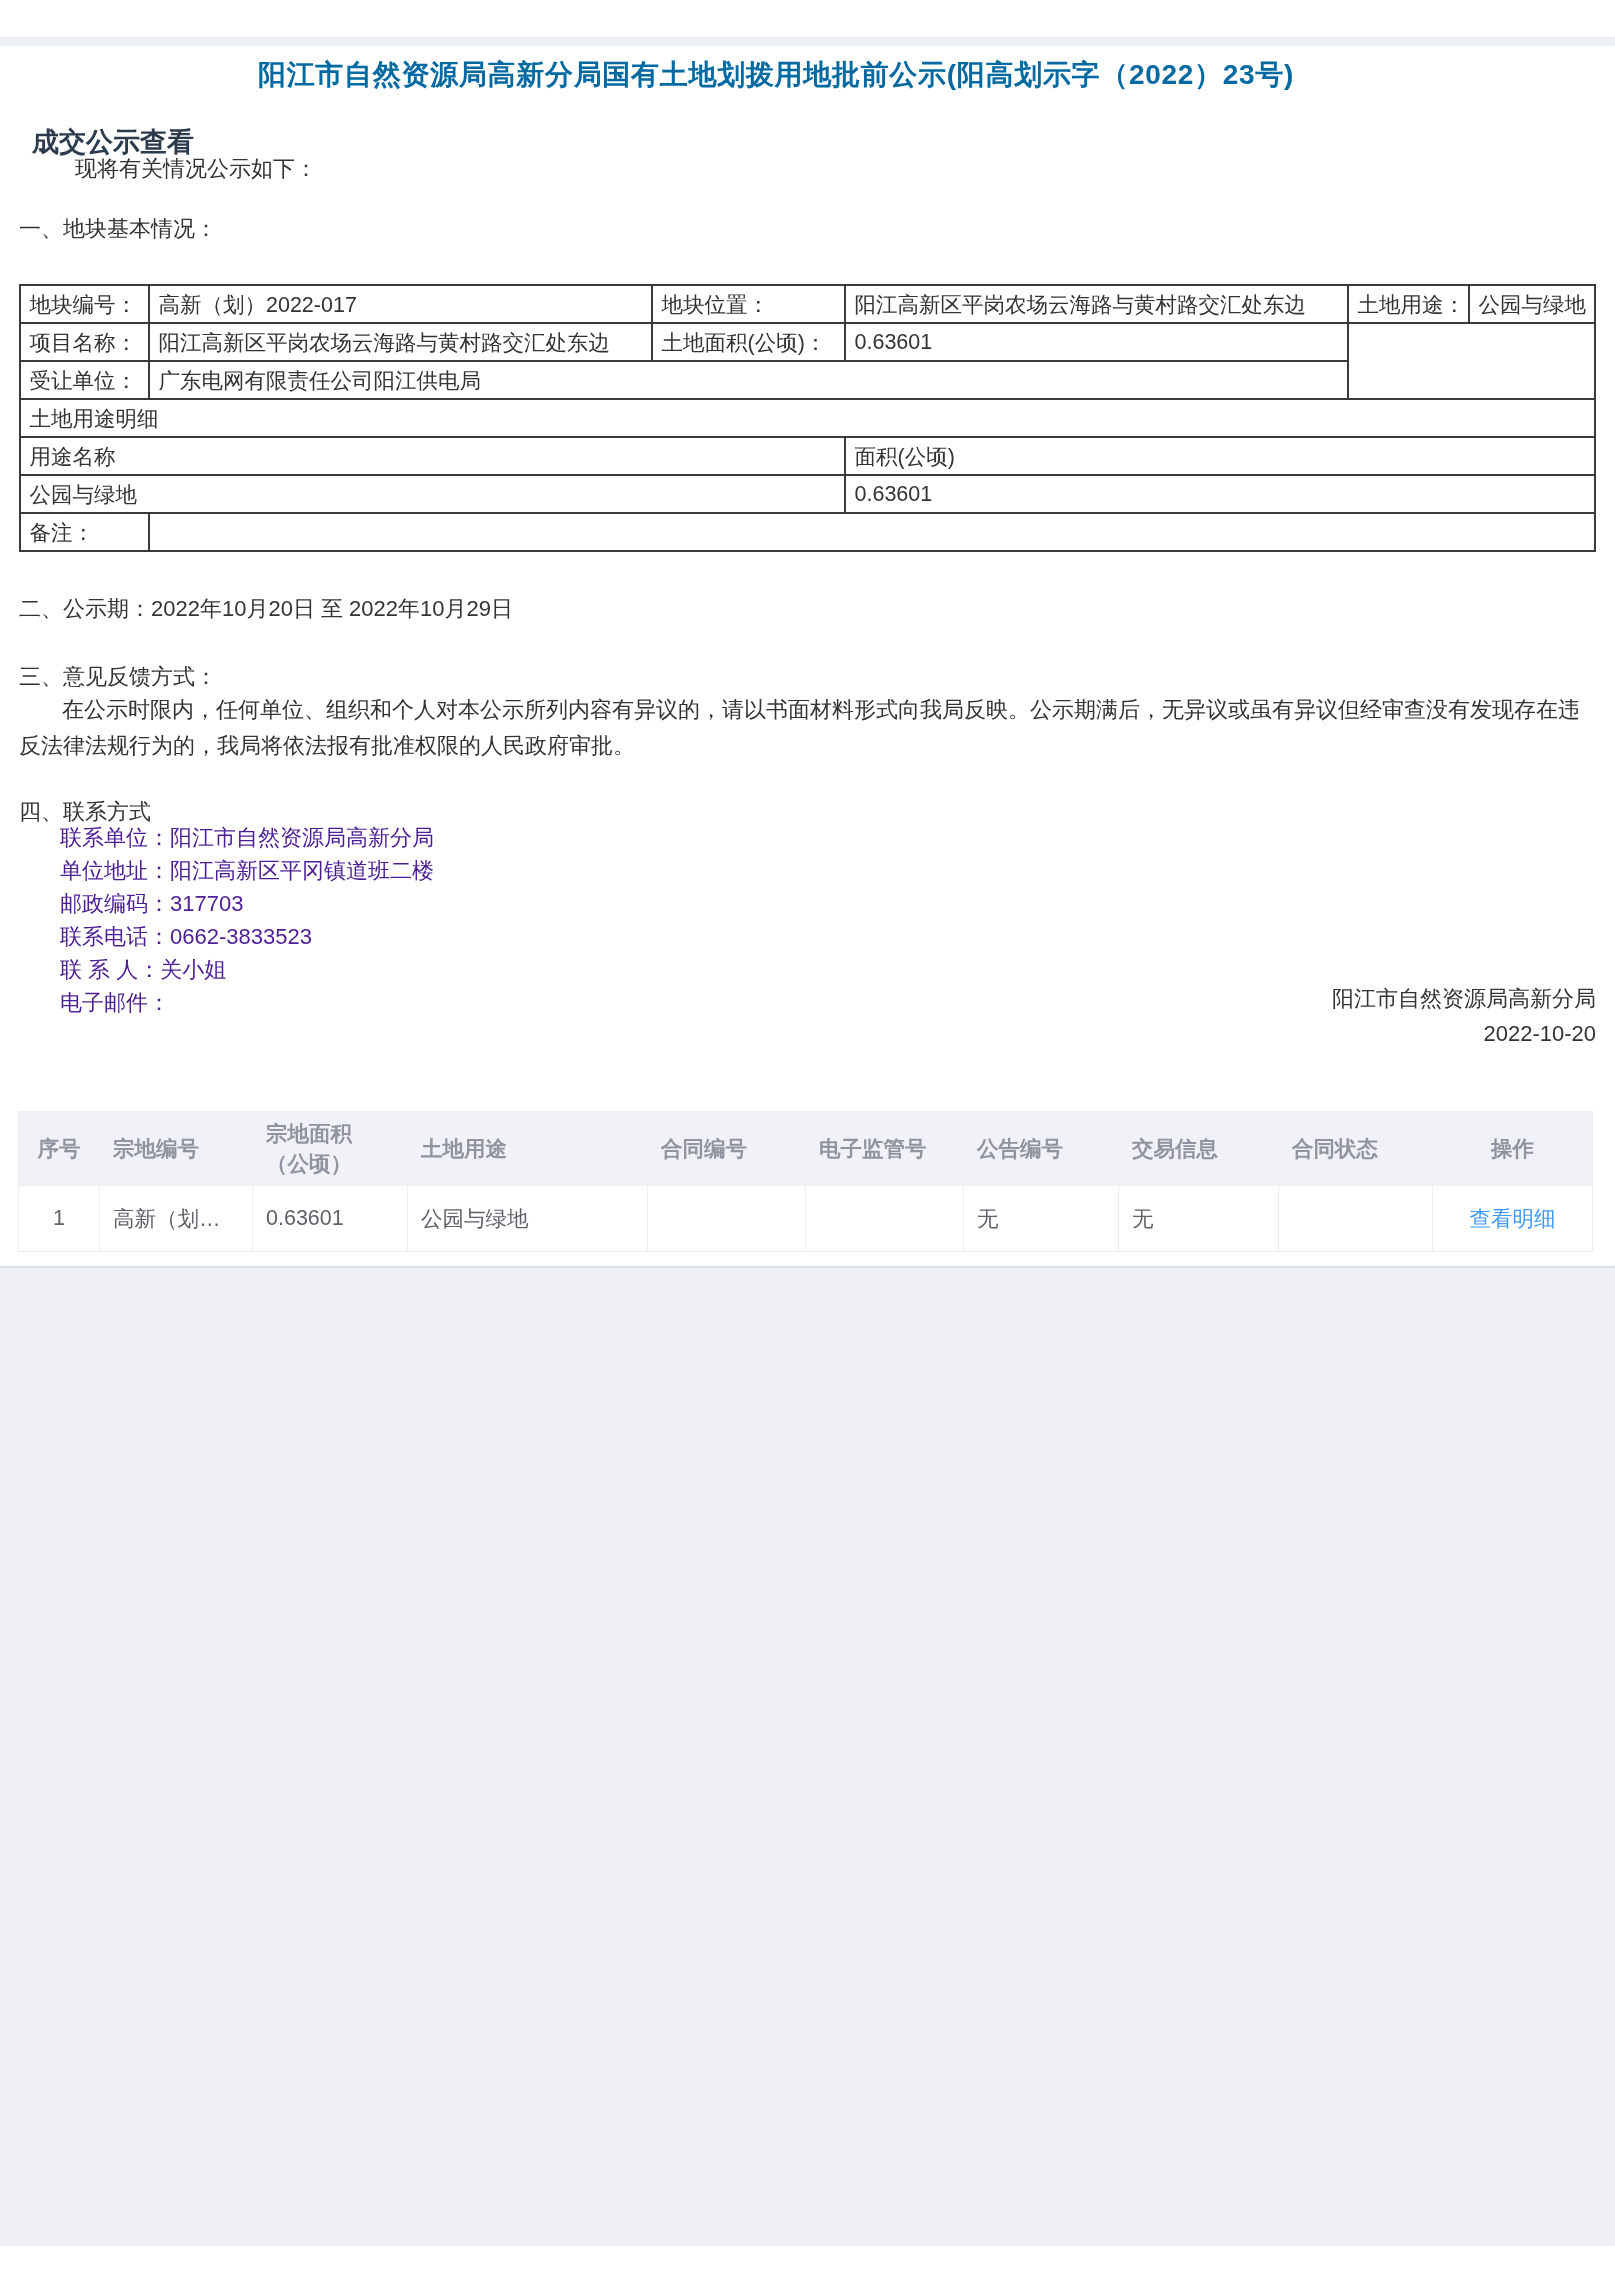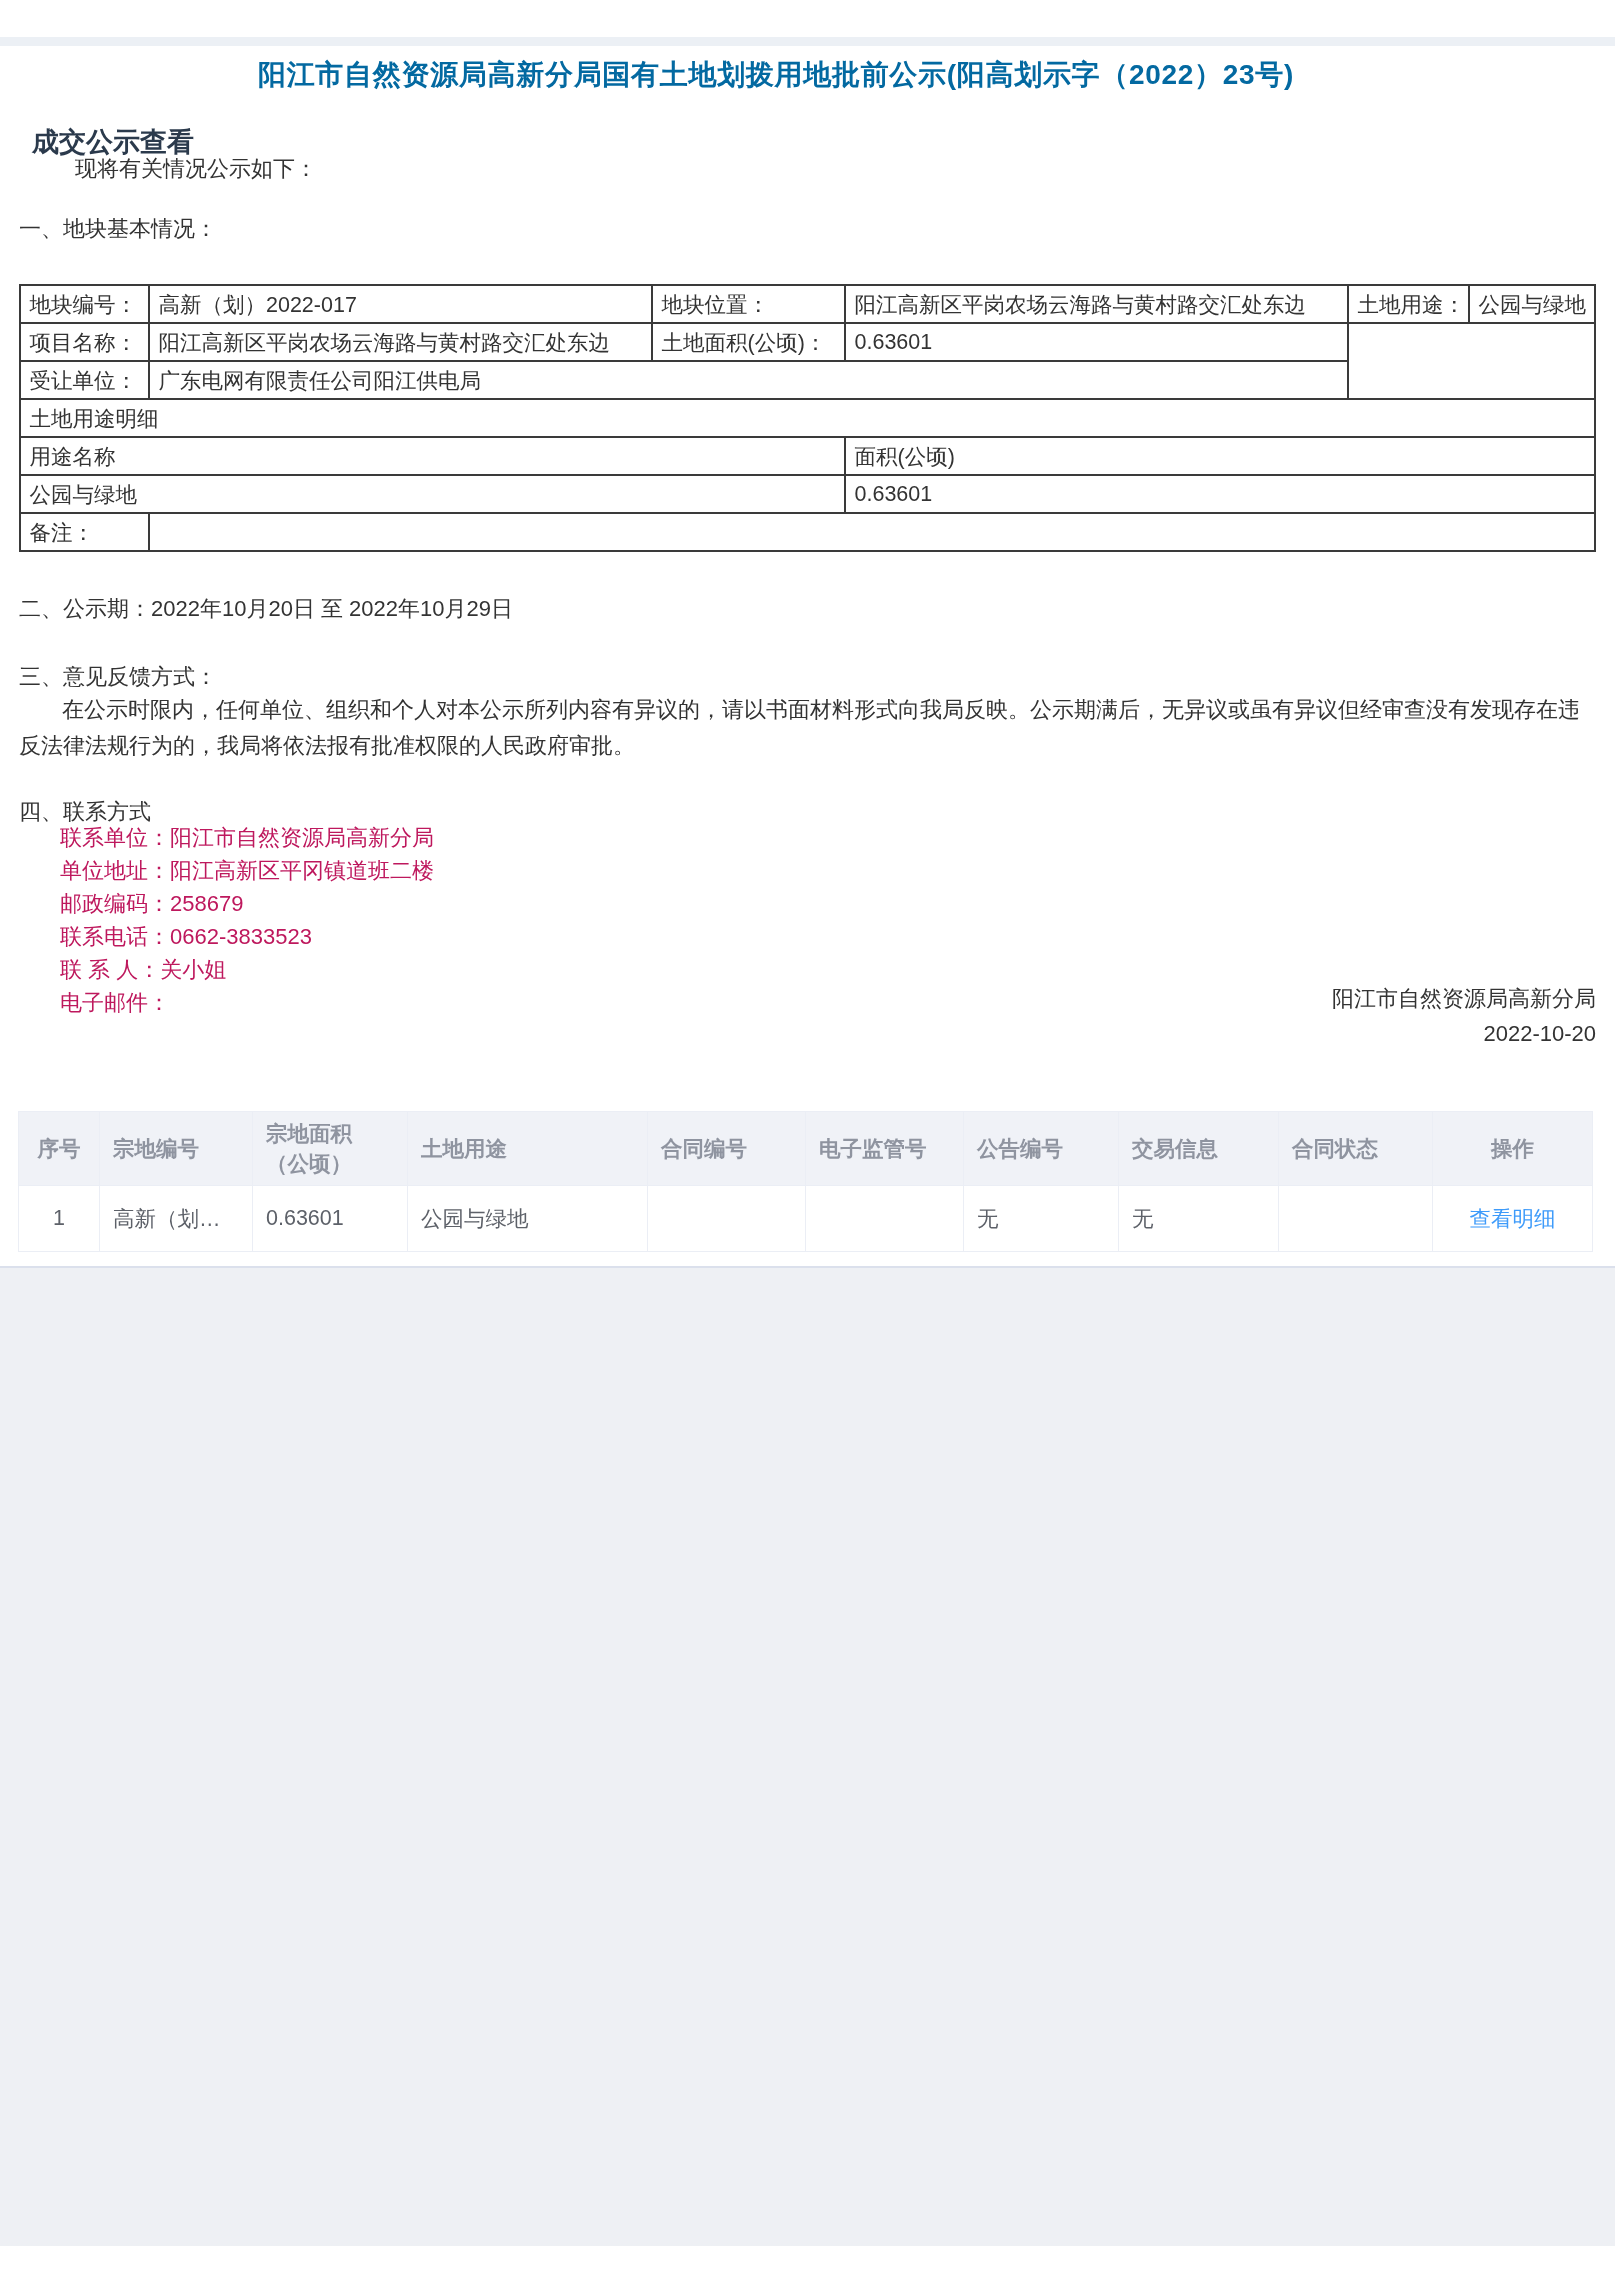--- a/index.html
+++ b/index.html
@@ -23,21 +23,21 @@
     font-size:21.5px;color:#333;
   }
   table.detail td{
     border:2px solid #3a3a3a;height:36px;padding:0 3.9px 0 8.5px;
     vertical-align:middle;white-space:nowrap;overflow:hidden;background:#fff;
   }
   
   .para{left:19px;width:1579px;font-size:22px;line-height:36px;color:#333;}
   .para .l1{text-indent:43px;}
   
-  .contact{left:60px;font-size:22px;line-height:33px;color:#be185d;}
+  .contact{left:60px;font-size:22px;line-height:33px;color:#4c1d95;}
   
   .signature{right:20px;text-align:right;font-size:22px;line-height:35px;color:#333;}
   
   table.records{
     border-collapse:collapse;table-layout:fixed;width:1574px;
     font-size:21.5px;color:#5d6169;background:#fff;
   }
   table.records th{
     background:#f0f2f7;color:#8f94a0;font-weight:700;
     border:1.3px solid #ebeef5;height:73px;padding:0 6.5px 0 13px;
@@ -118,21 +118,21 @@
 <div class="abs sec-title" style="top:662px;">三、意见反馈方式：</div>
 <div class="abs para" style="top:692px;">
   <div class="l1">在公示时限内，任何单位、组织和个人对本公示所列内容有异议的，请以书面材料形式向我局反映。公示期满后，无异议或虽有异议但经审查没有发现存在违</div>
   <div class="l2">反法律法规行为的，我局将依法报有批准权限的人民政府审批。</div>
 </div>
 
 <div class="abs sec-title" style="top:797px;">四、联系方式</div>
 <div class="abs contact" style="top:821px;">
   <div>联系单位：阳江市自然资源局高新分局</div>
   <div>单位地址：阳江高新区平冈镇道班二楼</div>
-  <div>邮政编码：258679</div>
+  <div>邮政编码：317703</div>
   <div>联系电话：0662-3833523</div>
   <div>联 系 人：关小姐</div>
   <div>电子邮件：</div>
 </div>
 
 <div class="abs signature" style="top:981px;">
   <div>阳江市自然资源局高新分局</div>
   <div>2022-10-20</div>
 </div>
 

